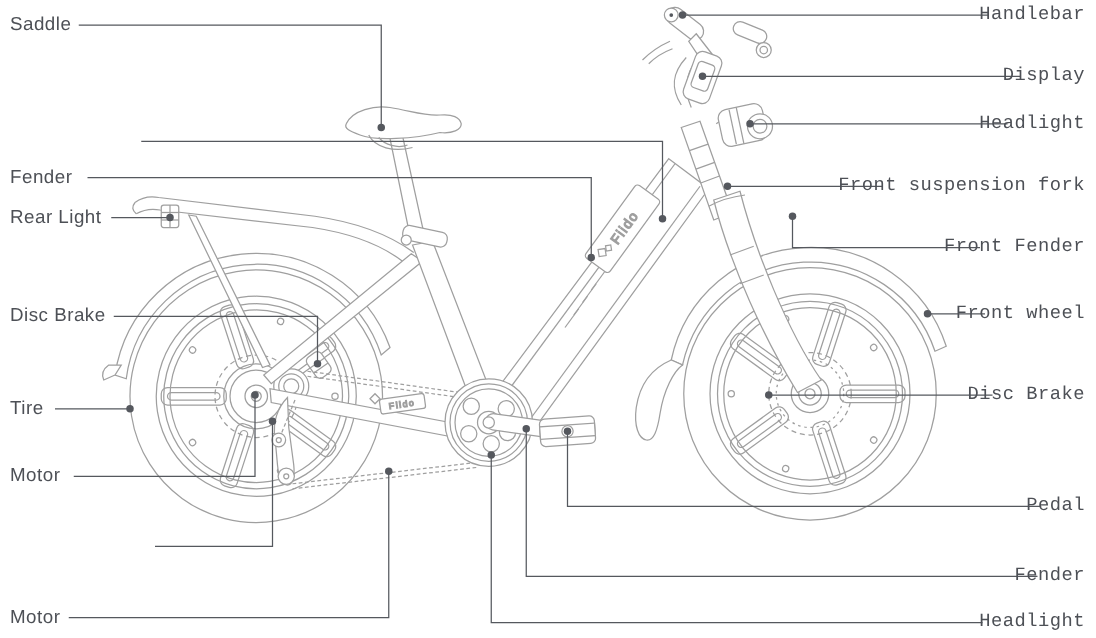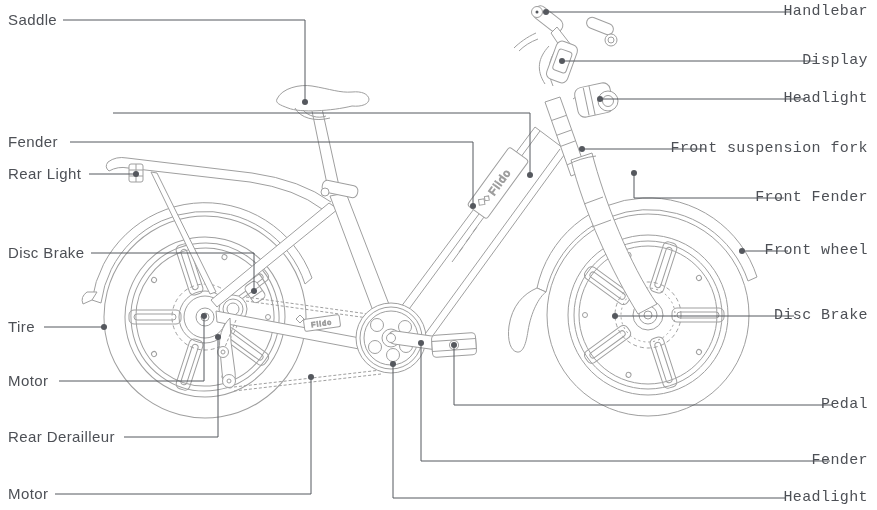--- a/index.html
+++ b/index.html
@@ -316,21 +316,20 @@
     </g>
   </g>
 </svg>
 
 <div class="lbl left" style="top:10px">Saddle</div>
 <div class="lbl left" style="top:132px">Fender</div>
 <div class="lbl left" style="top:164px">Rear Light</div>
 <div class="lbl left" style="top:243px">Disc Brake</div>
 <div class="lbl left" style="top:317px">Tire</div>
 <div class="lbl left" style="top:371px">Motor</div>
-<div class="lbl left" style="top:427px">Rear Derailleur</div>
 <div class="lbl left" style="top:484px">Motor</div>
 
 <div class="lbl right" style="top:2px">Handlebar</div>
 <div class="lbl right" style="top:51px">Display</div>
 <div class="lbl right" style="top:89px">Headlight</div>
 <div class="lbl right" style="top:139px">Front suspension fork</div>
 <div class="lbl right" style="top:188px">Front Fender</div>
 <div class="lbl right" style="top:241px">Front wheel</div>
 <div class="lbl right" style="top:306px">Disc Brake</div>
 <div class="lbl right" style="top:395px">Pedal</div>

